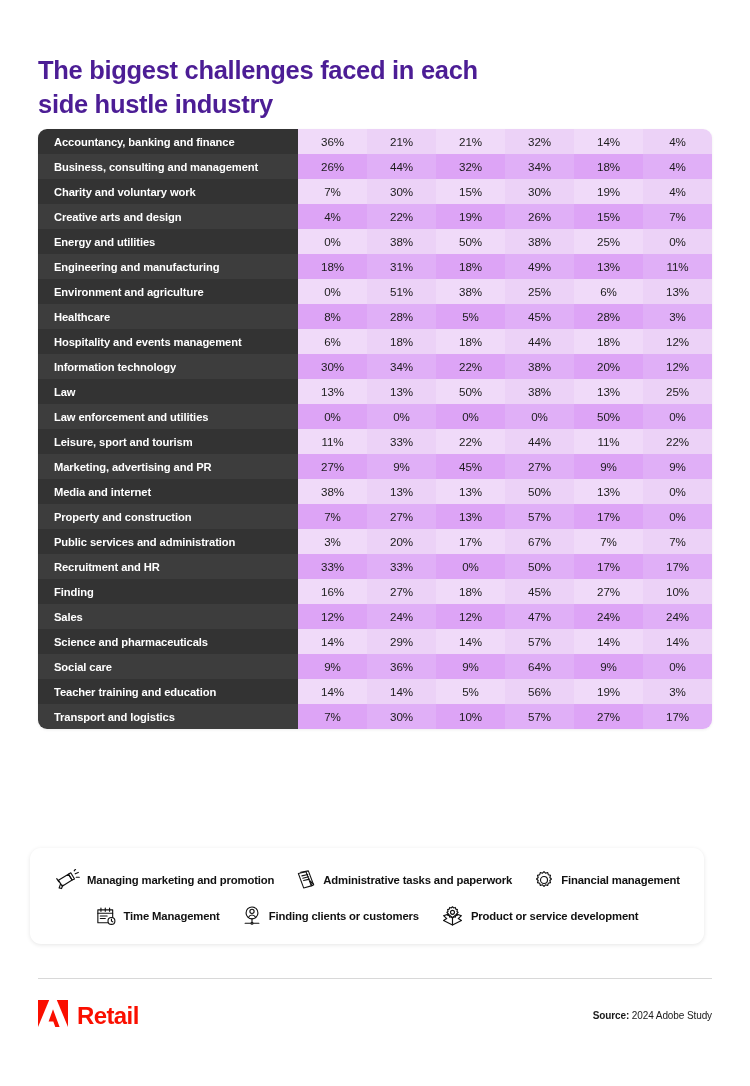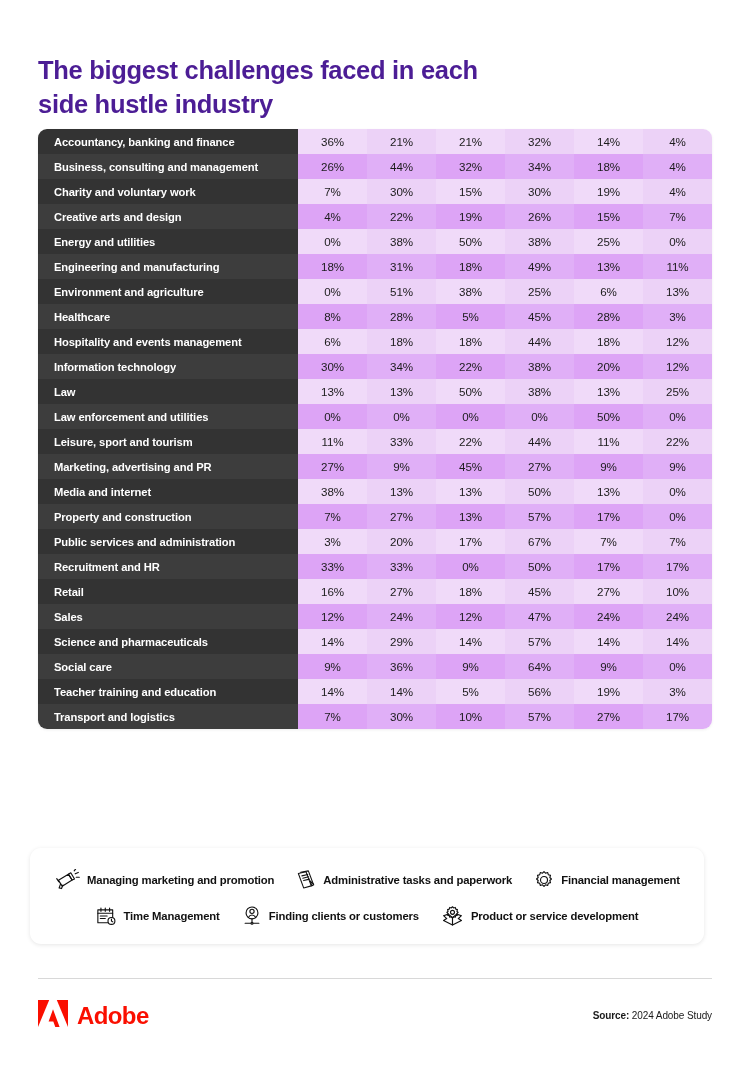--- a/index.html
+++ b/index.html
@@ -413,21 +413,21 @@
         <div class="cells">
           <div class="cell ca">33%</div>
           <div class="cell cb">33%</div>
           <div class="cell ca">0%</div>
           <div class="cell cb">50%</div>
           <div class="cell ca">17%</div>
           <div class="cell cb">17%</div>
         </div>
       </div>
       <div class="row odd">
-        <div class="rlabel">Retail</div>
+        <div class="rlabel">Finding</div>
         <div class="cells">
           <div class="cell ca">16%</div>
           <div class="cell cb">27%</div>
           <div class="cell ca">18%</div>
           <div class="cell cb">45%</div>
           <div class="cell ca">27%</div>
           <div class="cell cb">10%</div>
         </div>
       </div>
       <div class="row even">
@@ -574,21 +574,21 @@
 
   <div class="footer">
     <div class="brand">
       <span>
         <svg width="30" height="27" viewBox="0 0 30 27" aria-hidden="true">
           <path d="M11.2 0 H0 V27 Z" fill="#FA0F00"></path>
           <path d="M18.8 0 H30 V27 Z" fill="#FA0F00"></path>
           <path d="M15 9.3 L21.6 27 H17.3 L15.3 21.6 H10.6 Z" fill="#FA0F00"></path>
         </svg>
       </span>
-      <span class="bname">Adobe</span>
+      <span class="bname">Retail</span>
     </div>
     <div class="source">
       <b>Source:</b>
       <span>2024 Adobe Study</span>
     </div>
   </div>
 
 </div>
 
 </body></html>

